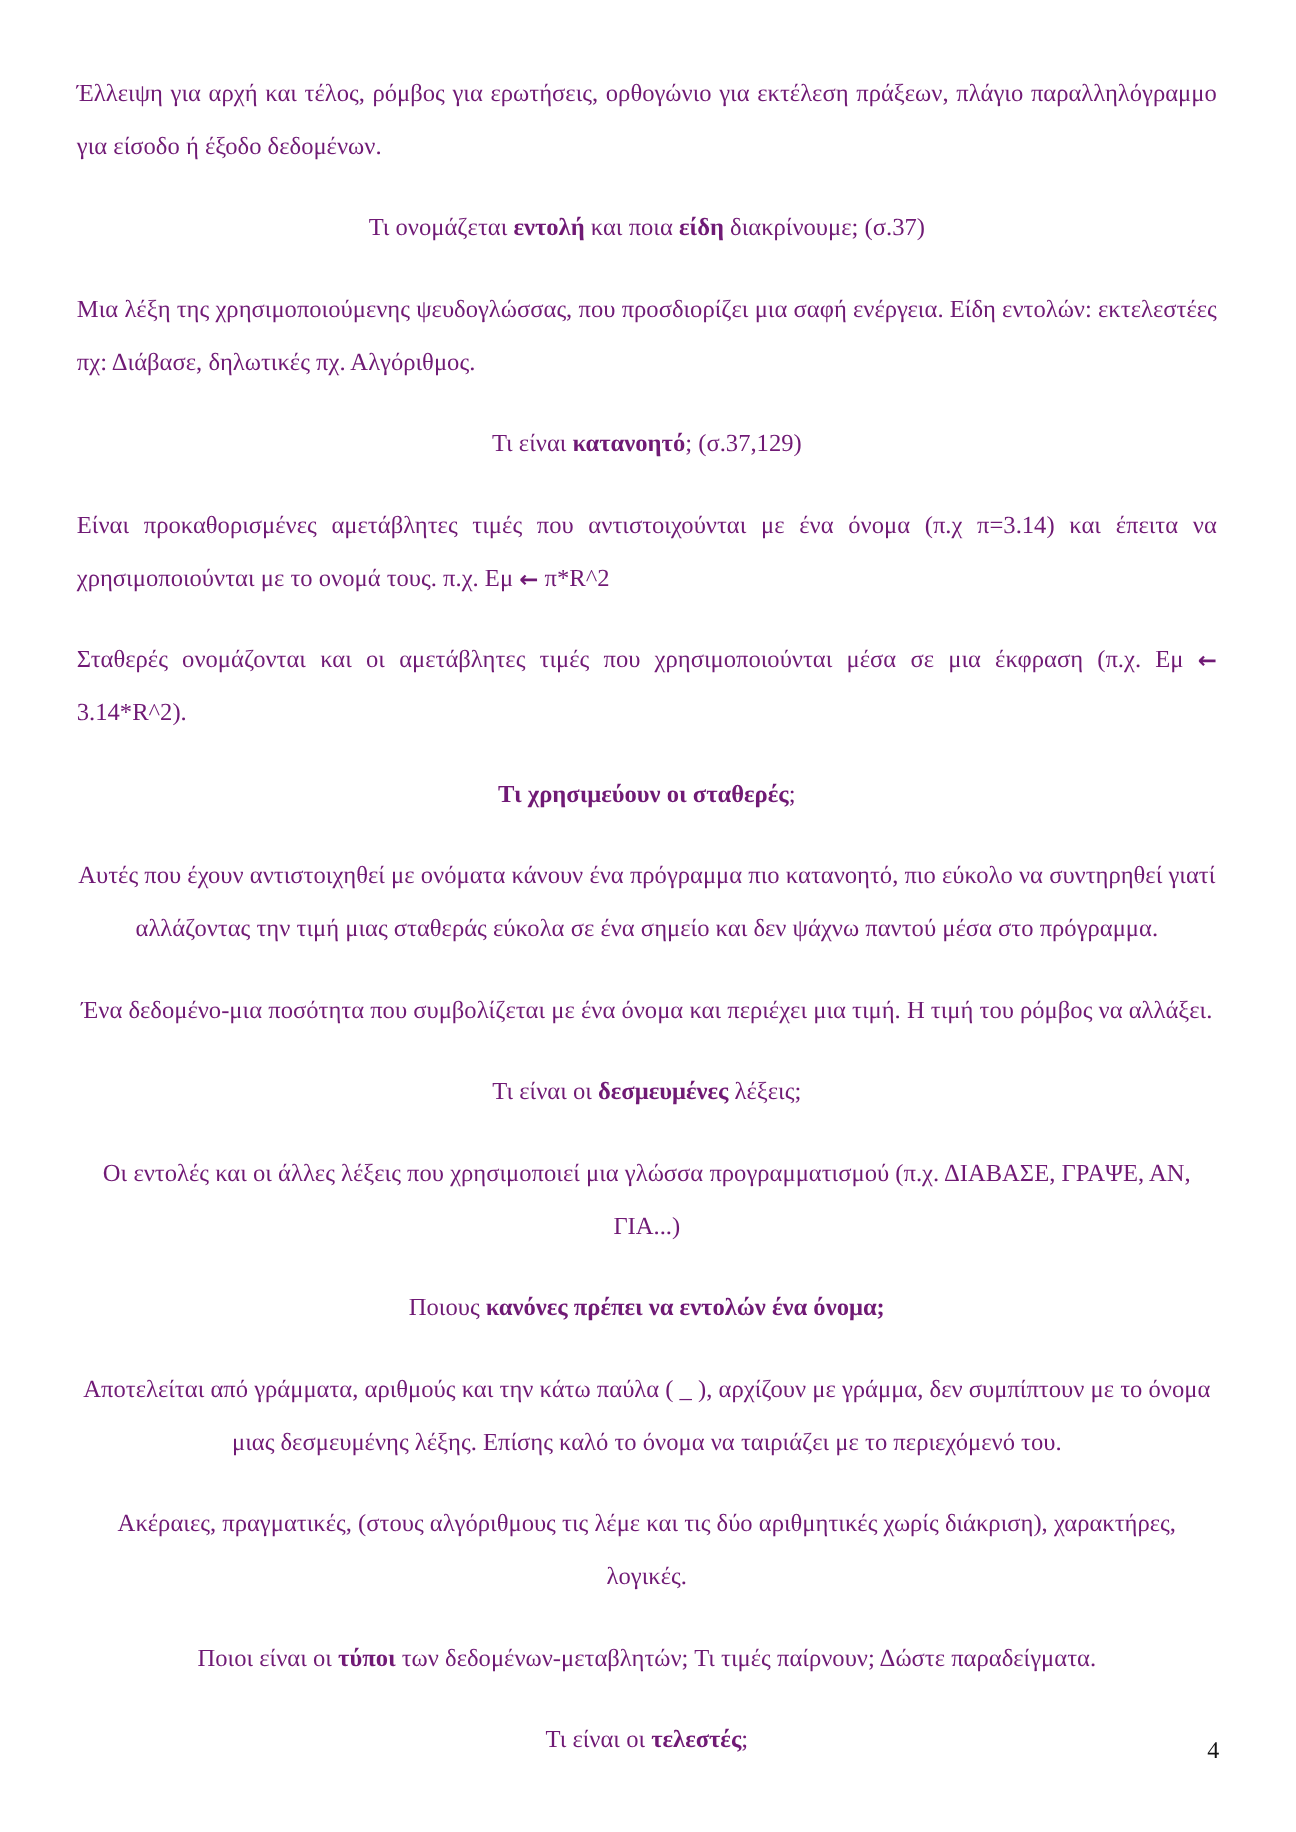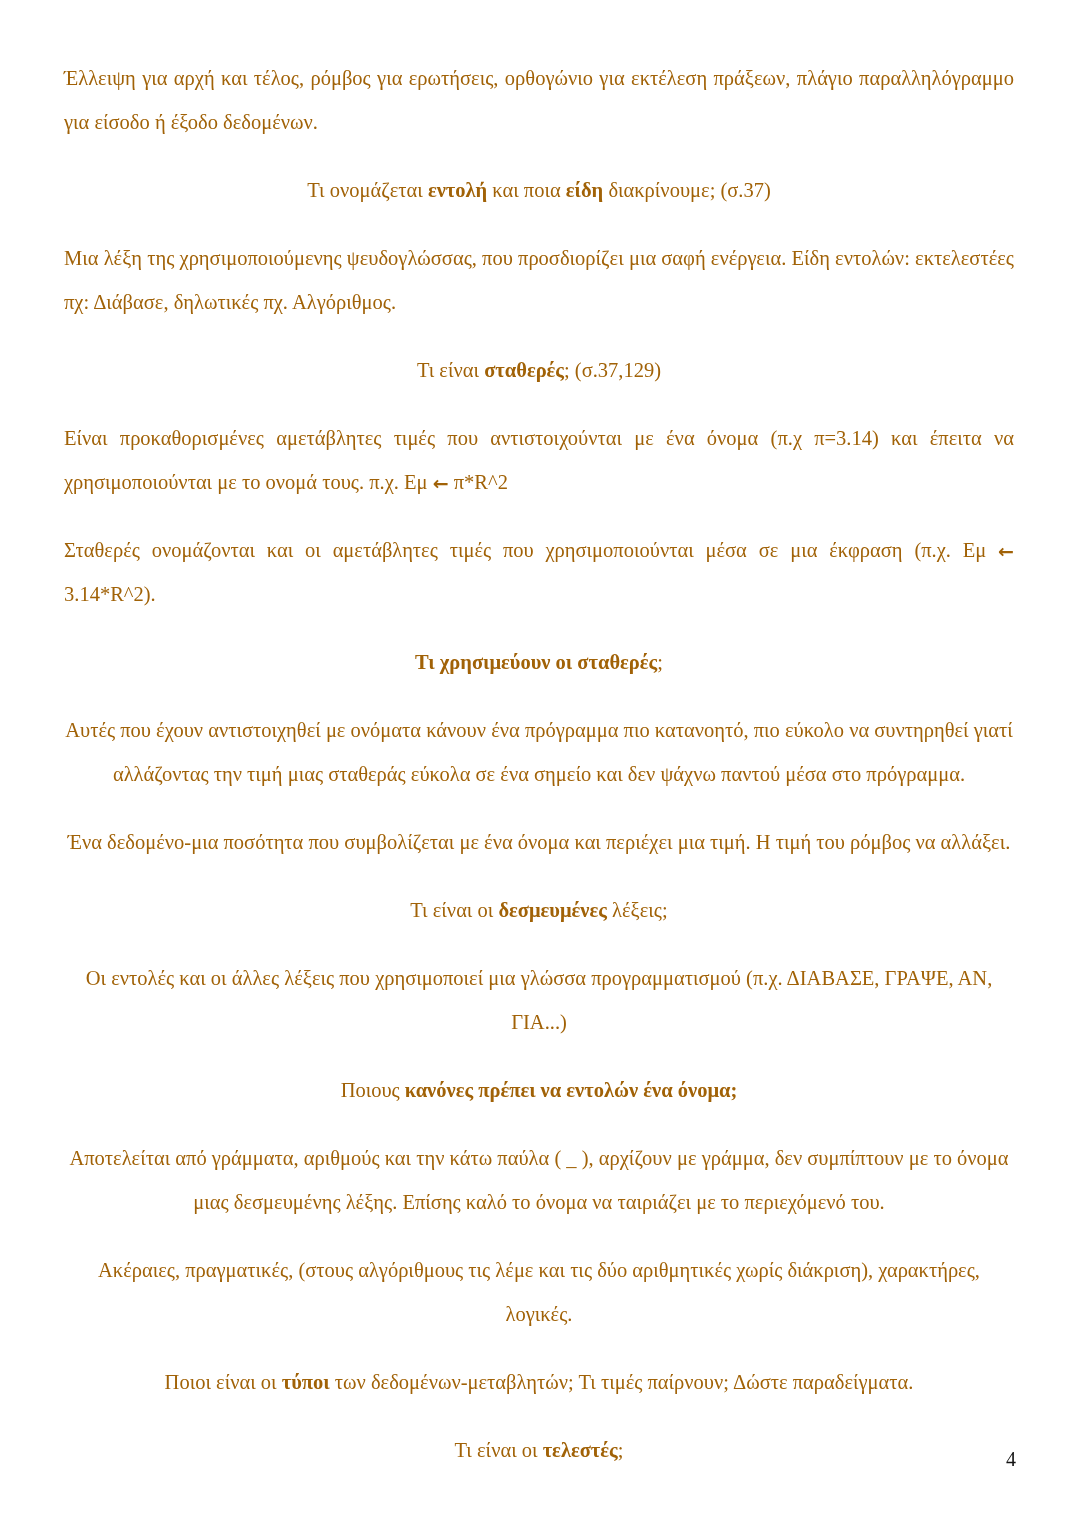--- a/index.html
+++ b/index.html
@@ -24,21 +24,21 @@
   .content {
     position: absolute;
     left: 64px;
     top: 56px;
     width: 950px;
   }
   p.para {
     margin: 0 0 24px 0;
     font-size: 20.5px;
     line-height: 44px;
-    color: #a16207;
+    color: #701a75;
     text-align: justify;
     text-justify: inter-word;
     -webkit-hyphens: none;
     hyphens: none;
   }
   p.para.left {
     text-align: center;
   }
   b, .b {
     font-weight: bold;
@@ -62,21 +62,21 @@
 </style>
 </head>
 <body>
 
 <div class="page">
 
   <div class="content">
       <p class="para"><span>Έλλειψη για αρχή και τέλος, ρόμβος για ερωτήσεις, ορθογώνιο για εκτέλεση πράξεων, πλάγιο παραλληλόγραμμο για είσοδο ή έξοδο δεδομένων.</span></p>
       <p class="para left"><span>Τι ονομάζεται </span><span class="b">εντολή</span><span> και ποια </span><span class="b">είδη</span><span> διακρίνουμε; (σ.37)</span></p>
       <p class="para"><span>Μια λέξη της χρησιμοποιούμενης ψευδογλώσσας, που προσδιορίζει μια σαφή ενέργεια. Είδη εντολών: εκτελεστέες πχ: Διάβασε, δηλωτικές πχ. Αλγόριθμος.</span></p>
-      <p class="para left"><span>Τι είναι </span><span class="b">σταθερές</span><span>; (σ.37,129)</span></p>
+      <p class="para left"><span>Τι είναι </span><span class="b">κατανοητό</span><span>; (σ.37,129)</span></p>
       <p class="para"><span>Είναι προκαθορισμένες αμετάβλητες τιμές που αντιστοιχούνται με ένα όνομα (π.χ π=3.14) και έπειτα να χρησιμοποιούνται με το ονομά τους. π.χ.  Εμ </span><span class="arrow">←</span><span> π*R^2</span></p>
       <p class="para"><span>Σταθερές ονομάζονται και οι αμετάβλητες τιμές που χρησιμοποιούνται μέσα σε μια έκφραση (π.χ.  Εμ </span><span class="arrow">←</span><span> 3.14*R^2).</span></p>
       <p class="para left"><span class="b">Τι χρησιμεύουν οι σταθερές</span><span>;</span></p>
       <p class="para left"><span>Αυτές που έχουν αντιστοιχηθεί με ονόματα κάνουν ένα πρόγραμμα πιο κατανοητό, πιο εύκολο να συντηρηθεί γιατί αλλάζοντας την τιμή μιας σταθεράς εύκολα σε ένα σημείο και δεν ψάχνω παντού μέσα στο πρόγραμμα.</span></p>
       <p class="para left"><span>Ένα δεδομένο-μια ποσότητα που συμβολίζεται με ένα όνομα και περιέχει μια τιμή. Η τιμή του ρόμβος να αλλάξει.</span></p>
       <p class="para left"><span>Τι είναι οι </span><span class="b">δεσμευμένες</span><span> λέξεις;</span></p>
       <p class="para left"><span>Οι εντολές και οι άλλες λέξεις που χρησιμοποιεί μια γλώσσα προγραμματισμού (π.χ. ΔΙΑΒΑΣΕ, ΓΡΑΨΕ, ΑΝ, ΓΙΑ...)</span></p>
       <p class="para left"><span>Ποιους </span><span class="b">κανόνες πρέπει να εντολών ένα όνομα;</span></p>
       <p class="para left"><span>Αποτελείται από γράμματα, αριθμούς και την κάτω παύλα ( _ ), αρχίζουν με γράμμα, δεν συμπίπτουν με το όνομα μιας δεσμευμένης λέξης. Επίσης καλό το όνομα να ταιριάζει με το περιεχόμενό του.</span></p>
       <p class="para left"><span>Ακέραιες, πραγματικές, (στους αλγόριθμους τις λέμε και τις δύο αριθμητικές  χωρίς διάκριση), χαρακτήρες, λογικές.</span></p>

